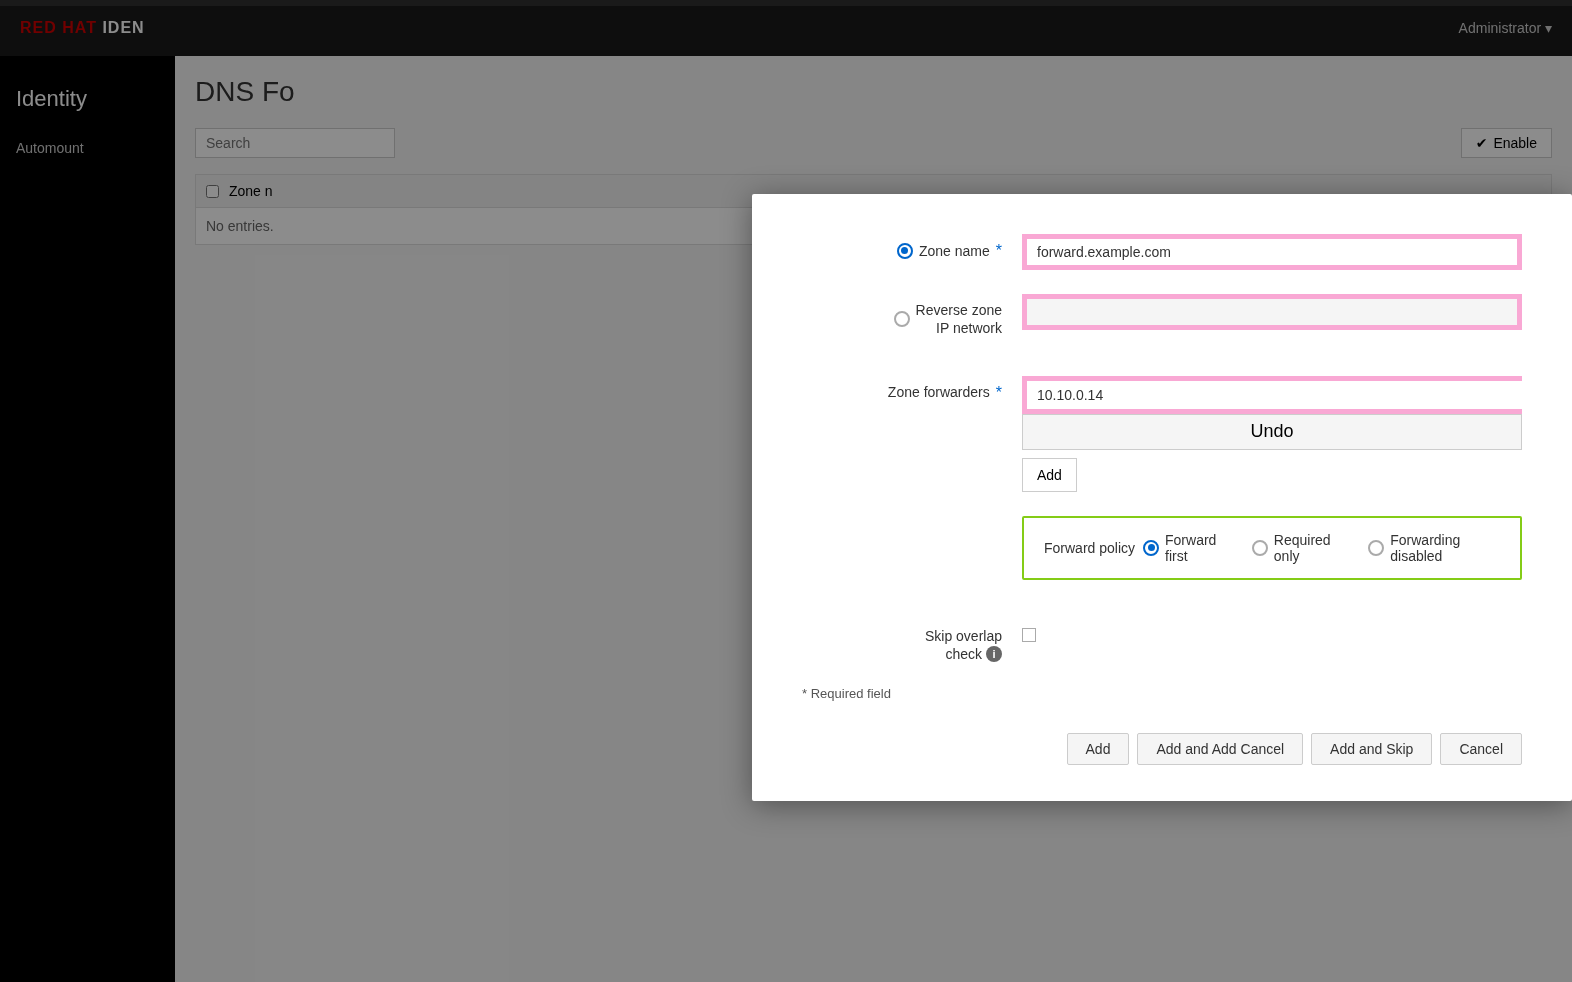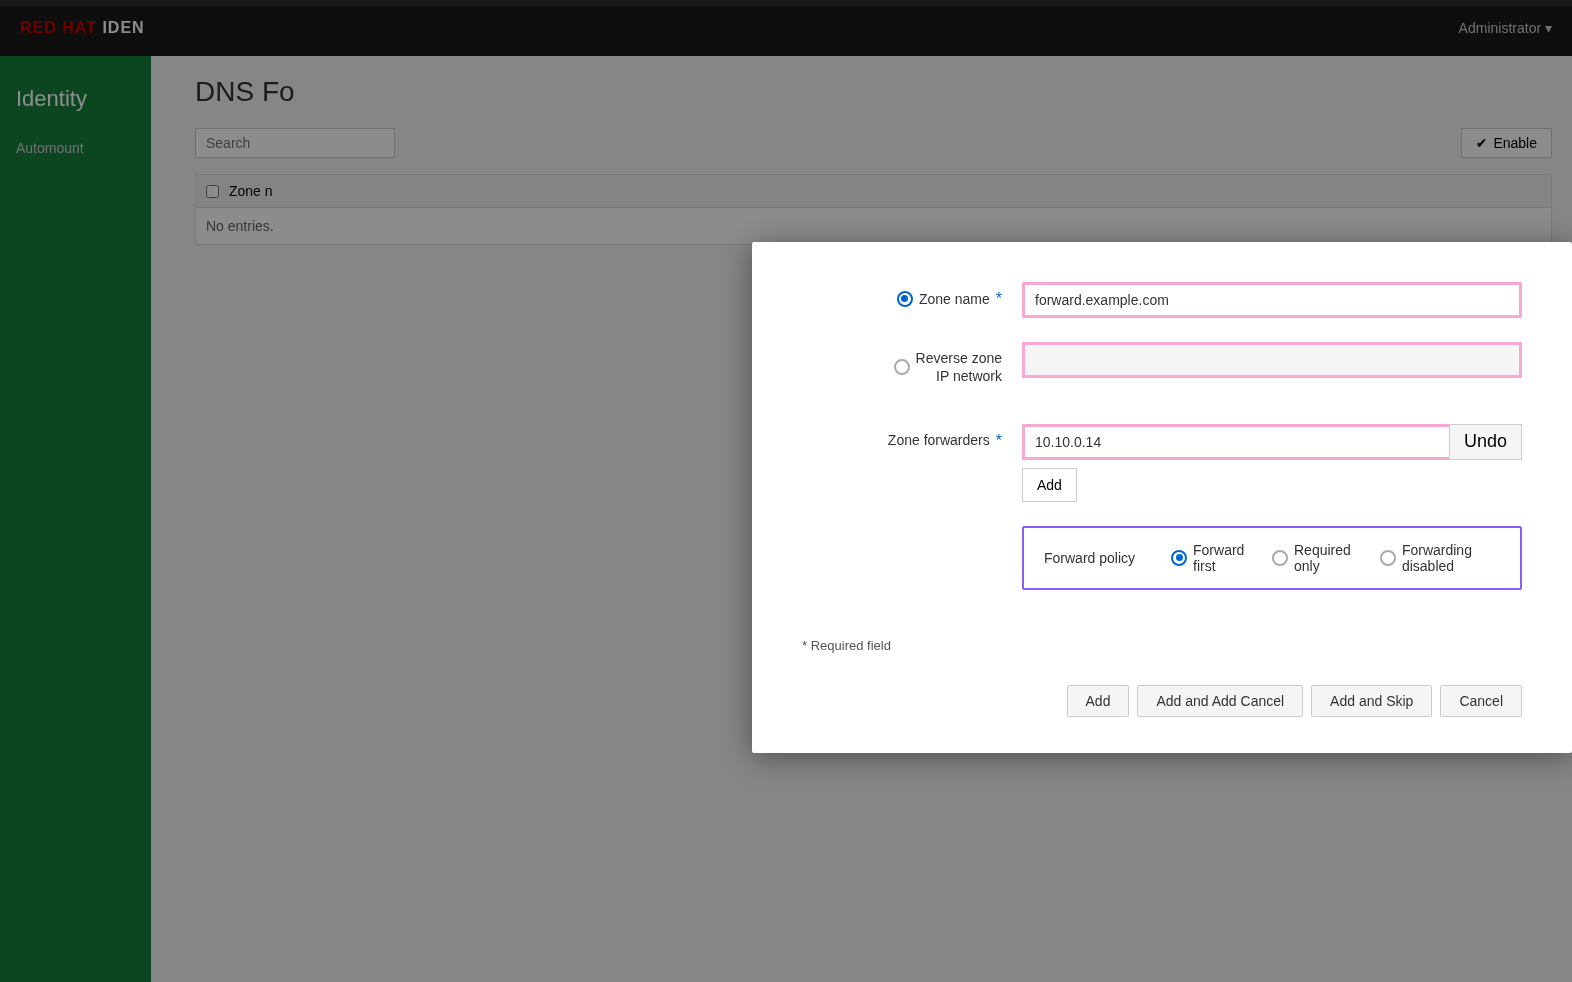--- a/index.html
+++ b/index.html
@@ -48,23 +48,23 @@
     .top-nav-right {
       margin-left: auto;
       color: #ccc;
       font-size: 14px;
     }
 
     
     .sidebar {
       position: absolute;
       top: 56px; left: 0;
-      width: 151px;
+      width: 175px;
       height: calc(100% - 56px);
-      background: #15803d;
+      background: #000000;
     }
 
     .sidebar-identity {
       color: #fff;
       font-size: 22px;
       padding: 30px 16px 20px;
     }
 
     .sidebar-automount {
       color: #ccc;
@@ -182,21 +182,21 @@
       color: #0066cc;
       font-size: 16px;
     }
 
     .form-field-col {
       flex: 1;
     }
 
     .form-input {
       width: 100%;
-      border: 3px solid #f9a8d4;
+      border: 5px solid #f9a8d4;
       padding: 6px 10px;
       font-size: 14px;
       color: #333;
       background: #fff;
       height: 36px;
     }
 
     .form-input.disabled {
       background: #f5f5f5;
       color: #aaa;
@@ -214,20 +214,21 @@
       display: flex;
       flex-direction: column;
       align-items: flex-end;
       gap: 2px;
     }
 
     
     .forwarders-input-group {
       display: flex;
       gap: 0;
+      flex-direction: column;
     }
 
     .forwarders-input-group .form-input {
       flex: 1;
       border-right: none;
     }
 
     .undo-btn {
       border: 1px solid #ccc;
       background: #f5f5f5;
@@ -243,25 +244,25 @@
       background: #fff;
       padding: 6px 14px;
       font-size: 14px;
       cursor: pointer;
       margin-top: 8px;
       height: 34px;
     }
 
     
     .forward-policy-box {
-      border: 2px solid #8b5cf6;
+      border: 2px solid #84cc16;
       padding: 14px 20px;
       display: flex;
       align-items: center;
-      gap: 36px;
+      gap: 8px;
       border-radius: 2px;
     }
 
     .forward-policy-label {
       font-size: 14px;
       color: #333;
       white-space: nowrap;
     }
 
     .radio-options {
@@ -467,20 +468,34 @@
               <div class="radio-custom"></div>
               <span>Forwarding disabled</span>
             </label>
           </div>
         </div>
       </div>
     </div>
 
     <div class="form-spacer"></div>
 
+    <div class="form-row">
+      <div class="form-label-col">
+        <div style="display:flex;flex-direction:column;align-items:flex-end;gap:2px;">
+          <span>Skip overlap</span>
+          <span style="display:flex;align-items:center;gap:4px;">
+            <span>check</span>
+            <span class="info-icon">i</span>
+          </span>
+        </div>
+      </div>
+      <div class="form-field-col" style="padding-top:8px;">
+        <div class="checkbox-custom"></div>
+      </div>
+    </div>
 
     <div class="required-note">* Required field</div>
 
     <div class="dialog-footer">
       <button class="btn">Add</button>
       <button class="btn">Add and Add Cancel</button>
       <button class="btn">Add and Skip</button>
       <button class="btn">Cancel</button>
     </div>
 

